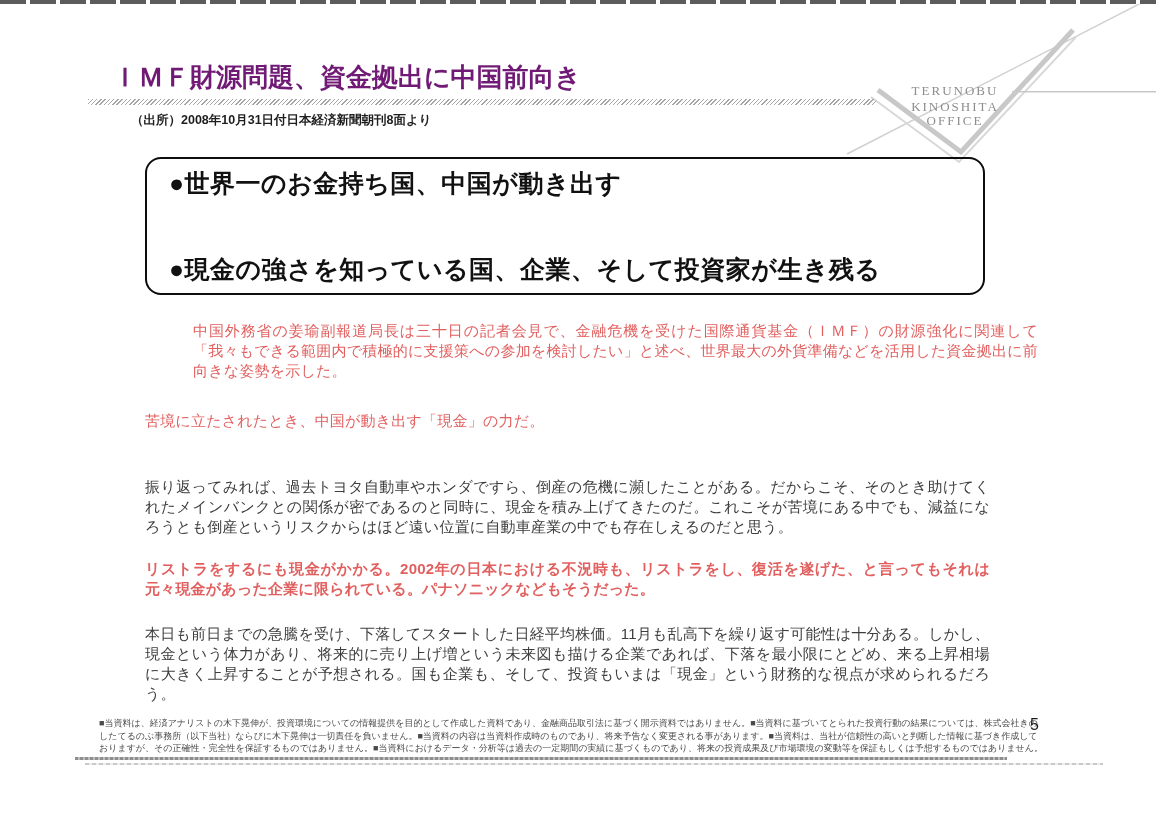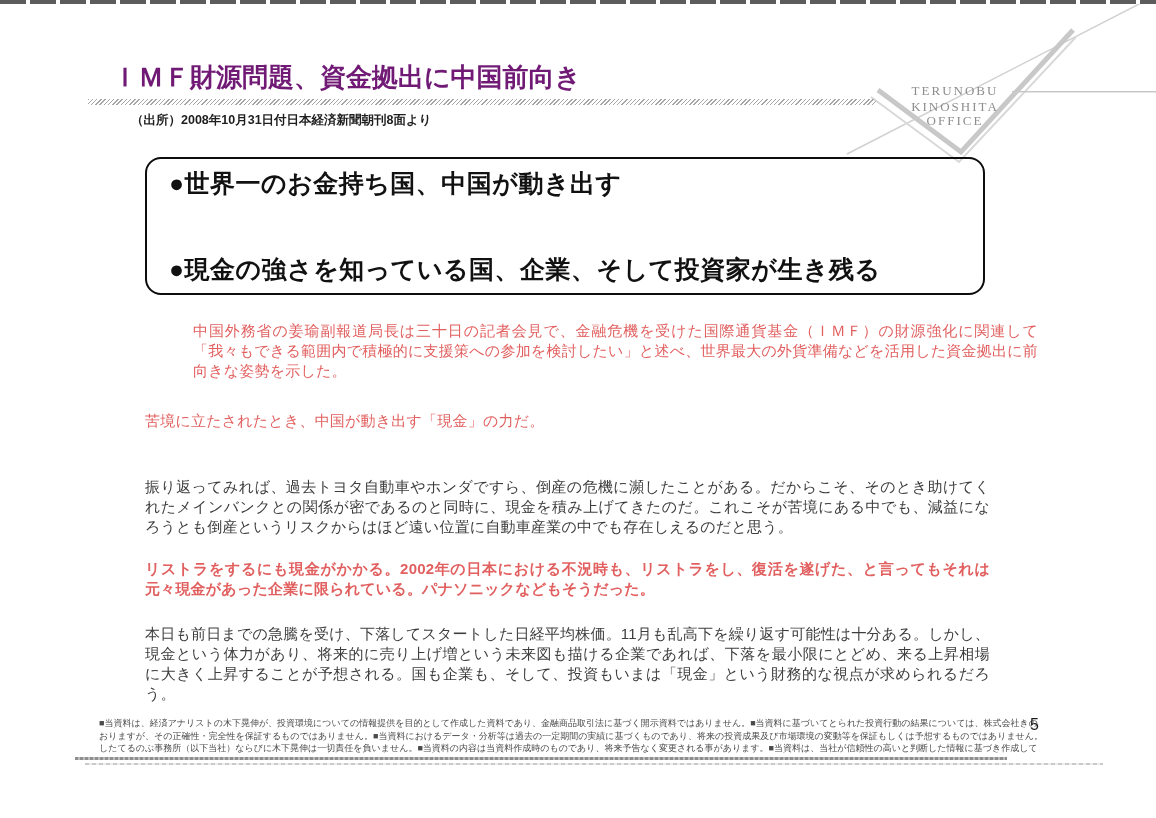--- a/index.html
+++ b/index.html
@@ -114,20 +114,20 @@
 </div>
 
 <div class="abs para p-0" data-color="red">中国外務省の姜瑜副報道局長は三十日の記者会見で、金融危機を受けた国際通貨基金（ＩＭＦ）の財源強化に関連して「我々もできる範囲内で積極的に支援策への参加を検討したい」と述べ、世界最大の外貨準備などを活用した資金拠出に前向きな姿勢を示した。</div>
 <div class="abs para p-1" data-color="red">苦境に立たされたとき、中国が動き出す「現金」の力だ。</div>
 <div class="abs para p-2" data-color="black">振り返ってみれば、過去トヨタ自動車やホンダですら、倒産の危機に瀕したことがある。だからこそ、そのとき助けてくれたメインバンクとの関係が密であるのと同時に、現金を積み上げてきたのだ。これこそが苦境にある中でも、減益になろうとも倒産というリスクからはほど遠い位置に自動車産業の中でも存在しえるのだと思う。</div>
 <div class="abs para p-3" data-color="red">リストラをするにも現金がかかる。2002年の日本における不況時も、リストラをし、復活を遂げた、と言ってもそれは元々現金があった企業に限られている。パナソニックなどもそうだった。</div>
 <div class="abs para p-4" data-color="black">本日も前日までの急騰を受け、下落してスタートした日経平均株価。11月も乱高下を繰り返す可能性は十分ある。しかし、現金という体力があり、将来的に売り上げ増という未来図も描ける企業であれば、下落を最小限にとどめ、来る上昇相場に大きく上昇することが予想される。国も企業も、そして、投資もいまは「現金」という財務的な視点が求められるだろう。</div>
 
 <div class="abs footer">
   <div class="line">■当資料は、経済アナリストの木下晃伸が、投資環境についての情報提供を目的として作成した資料であり、金融商品取引法に基づく開示資料ではありません。■当資料に基づいてとられた投資行動の結果については、株式会社きの</div>
+  <div class="line">したてるのぶ事務所（以下当社）ならびに木下晃伸は一切責任を負いません。■当資料の内容は当資料作成時のものであり、将来予告なく変更される事があります。■当資料は、当社が信頼性の高いと判断した情報に基づき作成して</div>
   <div class="line">おりますが、その正確性・完全性を保証するものではありません。■当資料におけるデータ・分析等は過去の一定期間の実績に基づくものであり、将来の投資成果及び市場環境の変動等を保証もしくは予想するものではありません。</div>
-  <div class="line">したてるのぶ事務所（以下当社）ならびに木下晃伸は一切責任を負いません。■当資料の内容は当資料作成時のものであり、将来予告なく変更される事があります。■当資料は、当社が信頼性の高いと判断した情報に基づき作成して</div>
 </div>
 
 <div class="abs page-number">5</div>
 
 <div class="abs footer-line-1"></div>
 <div class="abs footer-line-2"></div>
 
 </body></html>

